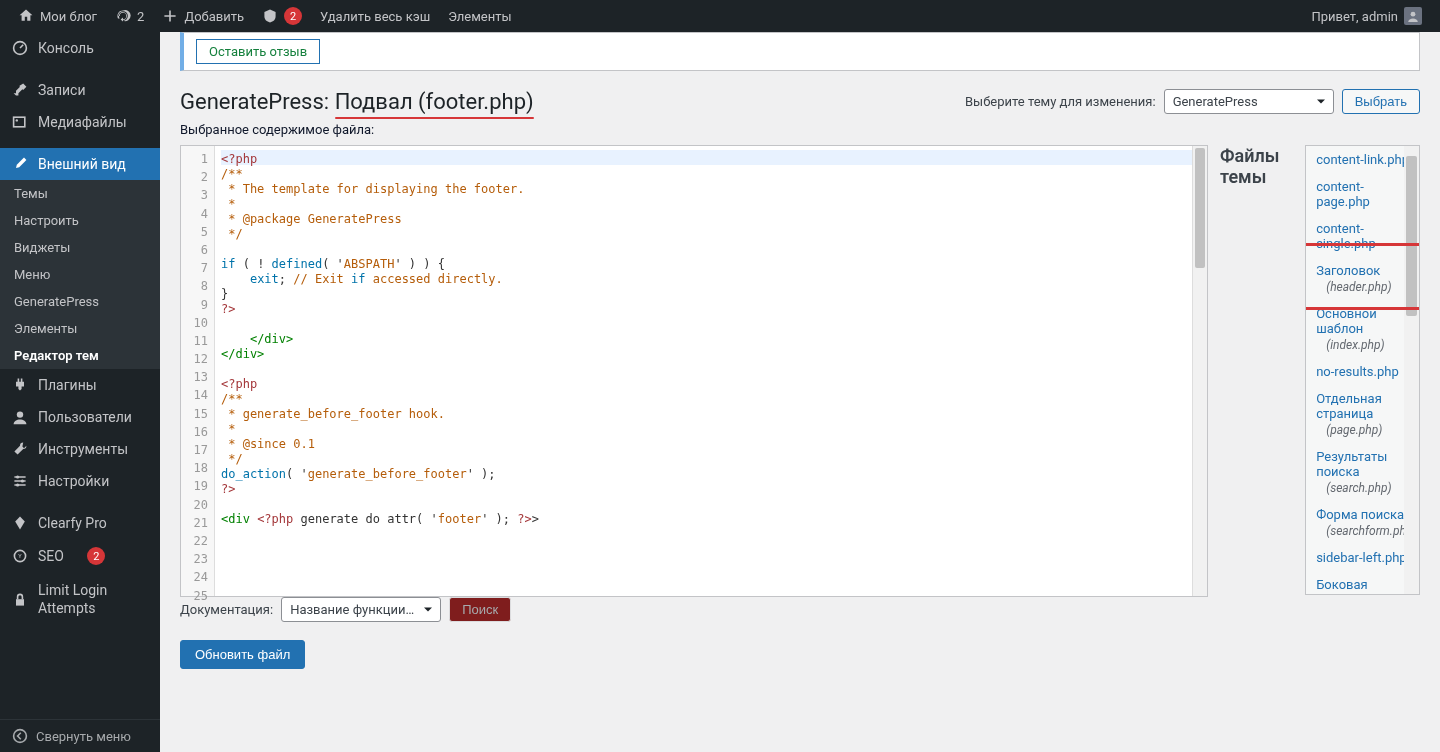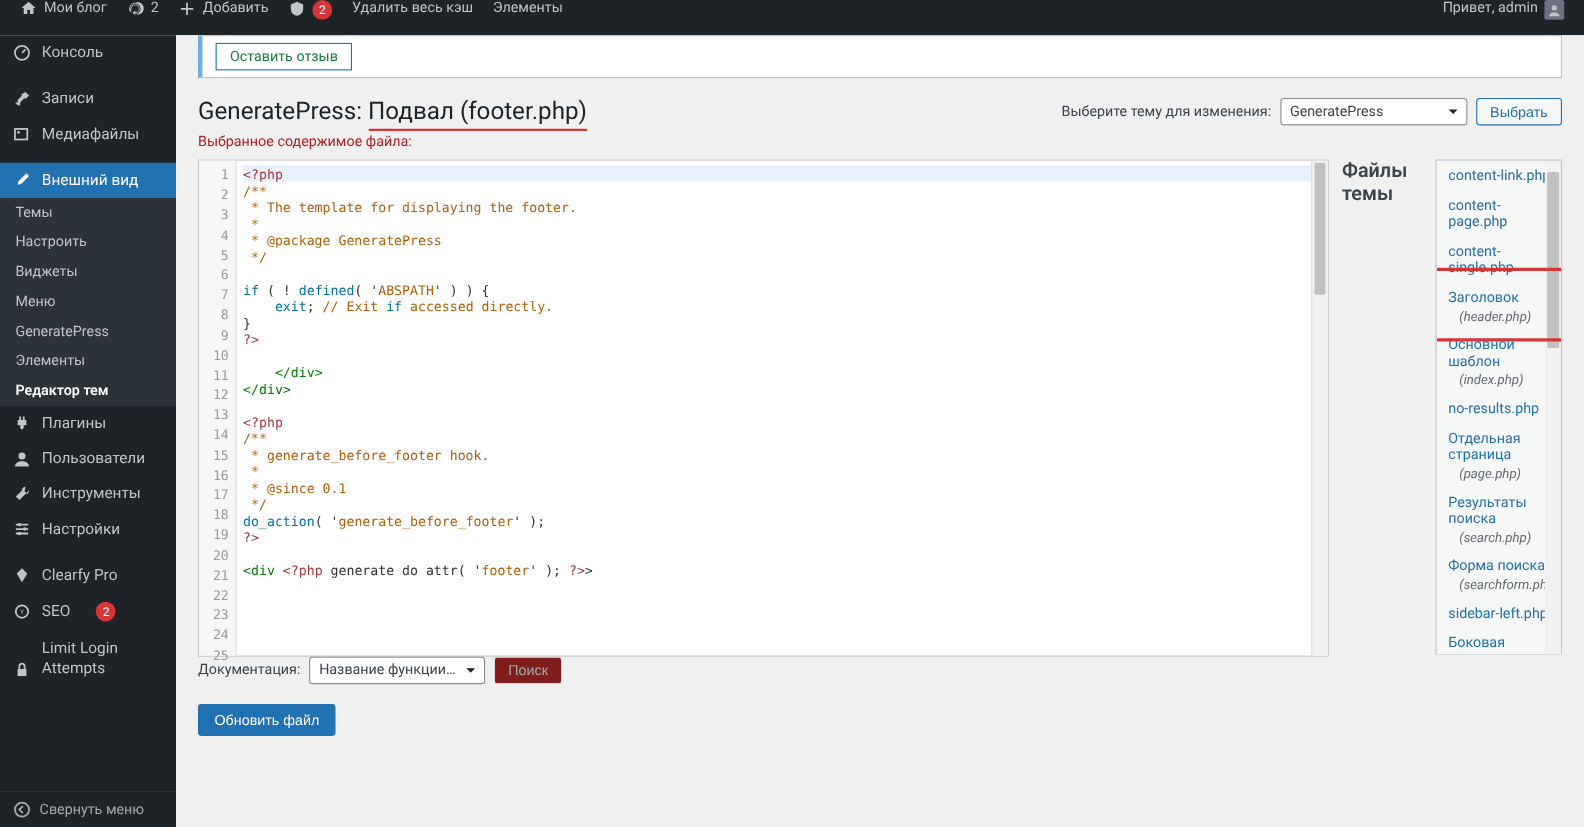--- a/index.html
+++ b/index.html
@@ -1,19 +1,19 @@
 <!DOCTYPE html>
 <html><head>
 <meta charset="utf-8">
 <style>
 * { margin: 0; padding: 0; box-sizing: border-box; }
 body { font-family: -apple-system, BlinkMacSystemFont, "Segoe UI", Roboto, Arial, sans-serif; font-size: 13px; color: #3c434a; background: #f0f0f1; }
 .admin-bar { height: 32px; background: #1d2327; color: #c3c4c7; display: flex; align-items: center; padding: 0 10px; justify-content: space-between; }
 .admin-bar-left, .admin-bar-right { display: flex; align-items: center; gap: 2px; }
-.admin-bar-item { display: flex; align-items: flex-start; gap: 6px; padding: 0 8px; height: 32px; cursor: pointer; font-size: 13px; color: #c3c4c7; }
+.admin-bar-item { display: flex; align-items: center; gap: 6px; padding: 0 8px; height: 32px; cursor: pointer; font-size: 13px; color: #c3c4c7; }
 .badge { display: inline-flex; align-items: center; justify-content: center; min-width: 18px; height: 18px; border-radius: 9px; background: #d63638; color: #fff; font-size: 11px; padding: 0 5px; }
 .sidebar { position: absolute; left: 0; top: 32px; width: 160px; background: #1d2327; color: #c3c4c7; bottom: 0; }
 .menu-item { display: flex; align-items: center; gap: 10px; padding: 8px 12px; cursor: pointer; font-size: 14px; color: #c3c4c7; }
 .menu-item.has-sub { position: relative; }
 .menu-item.current { background: #2271b1; color: #fff; }
 .menu-item.current::after { content: ""; position: absolute; right: -8px; top: 50%; transform: translateY(-50%); border: 8px solid transparent; border-right-color: #f0f0f1; }
 .submenu { background: #2c3338; }
 .submenu-item { padding: 6px 12px 6px 14px; font-size: 13px; color: #c3c4c7; cursor: pointer; }
 .submenu-item.current { color: #fff; font-weight: 600; }
 .collapse-menu { display:flex; align-items:center; gap:8px; padding:8px 12px; border-top: 1px solid #2c3338; color:#a7aaad; cursor:pointer; position:absolute; bottom:0; width:100%; font-size:13px;}
@@ -23,21 +23,21 @@
 .header-row { display:flex; justify-content: space-between; align-items: flex-end; margin-bottom: 8px; }
 .page-title { font-size: 22px; font-weight: 400; color: #1d2327; }
 .page-title .underline { position:relative; }
 .page-title .underline::after { content:""; position:absolute; left:0; right:0; bottom:-5px; height:2.5px; background:#d63638; border-radius:2px; }
 .theme-picker { display:flex; align-items:center; gap:8px; }
 .theme-picker label { font-size:13px; }
 .select { border:1px solid #8c8f94; background:#fff; padding:4px 24px 4px 8px; font-size:13px; border-radius:3px; position:relative; width:170px; }
 .select::after { content:""; position:absolute; right:8px; top:50%; transform:translateY(-30%); border:4px solid transparent; border-top-color:#1d2327; }
 .btn { display:inline-block; border:1px solid #2271b1; background:#f6f7f7; color:#2271b1; padding:4px 12px; font-size:13px; border-radius:3px; cursor:pointer; }
 .btn-primary { background:#2271b1; color:#fff; border-color:#2271b1; }
-.subtitle { font-size:13px; color:#b91c1c; margin-bottom:8px; }
+.subtitle { font-size:13px; color:#0f172a; margin-bottom:8px; }
 .editor-area { display:flex; gap:0; }
 .code-wrapper { flex:1; border:1px solid #c3c4c7; background:#fff; min-width:0; position:relative;}
 .gutter { position:absolute; left:0; top:0; bottom:0; width:34px; background:#f7f7f7; border-right:1px solid #ddd; color:#999; text-align:right; padding:4px 6px 4px 0; font-family: Consolas, Monaco, monospace; font-size:12px; line-height:18.2px; }
 .gutter div { height:18.2px; }
 .code { padding:4px 4px 4px 40px; font-family: Consolas, Monaco, monospace; font-size:12px; line-height:18.2px; white-space: pre; overflow-x:auto; color:#333; height:450px; overflow-y:auto; }
 .code .line { height:15px; }
 .code .line.active { background:#e8f2ff; }
 .scrollbar { position:absolute; right:0; top:0; bottom:0; width:15px; background:#f1f1f1; border-left:1px solid #ddd;}
 .scrollbar-thumb { position:absolute; left:2px; right:2px; top:2px; height:120px; background:#c1c1c1; border-radius:2px;}
 .k-red { color:#a4373a; }
@@ -203,21 +203,21 @@
         </svg>
       </span>
       <span>Clearfy Pro</span>
     </div>
   <div class="menu-item"><span class="icon">
         <svg width="18" height="18" viewBox="0 0 20 20" fill="currentColor">
           <circle cx="10" cy="10" r="7" fill="none" stroke="currentColor" stroke-width="2"></circle>
           <text x="10" y="13" font-size="7" text-anchor="middle" fill="currentColor">Y</text>
         </svg>
       </span><span>SEO</span>&nbsp;<span class="badge">2</span></div>
-  <div class="menu-item" style="align-items:flex-end;">
+  <div class="menu-item" style="align-items:center;">
       <span class="icon" style="margin-top:2px;">
         <svg width="18" height="18" viewBox="0 0 20 20" fill="currentColor">
           <rect x="5" y="9" width="10" height="8"></rect>
           <path d="M7 9V6a3 3 0 016 0v3" fill="none" stroke="currentColor" stroke-width="2"></path>
         </svg>
       </span>
       <span style="line-height:1.3;">Limit Login Attempts</span>
     </div>
   <div class="collapse-menu">
       <span class="icon">

